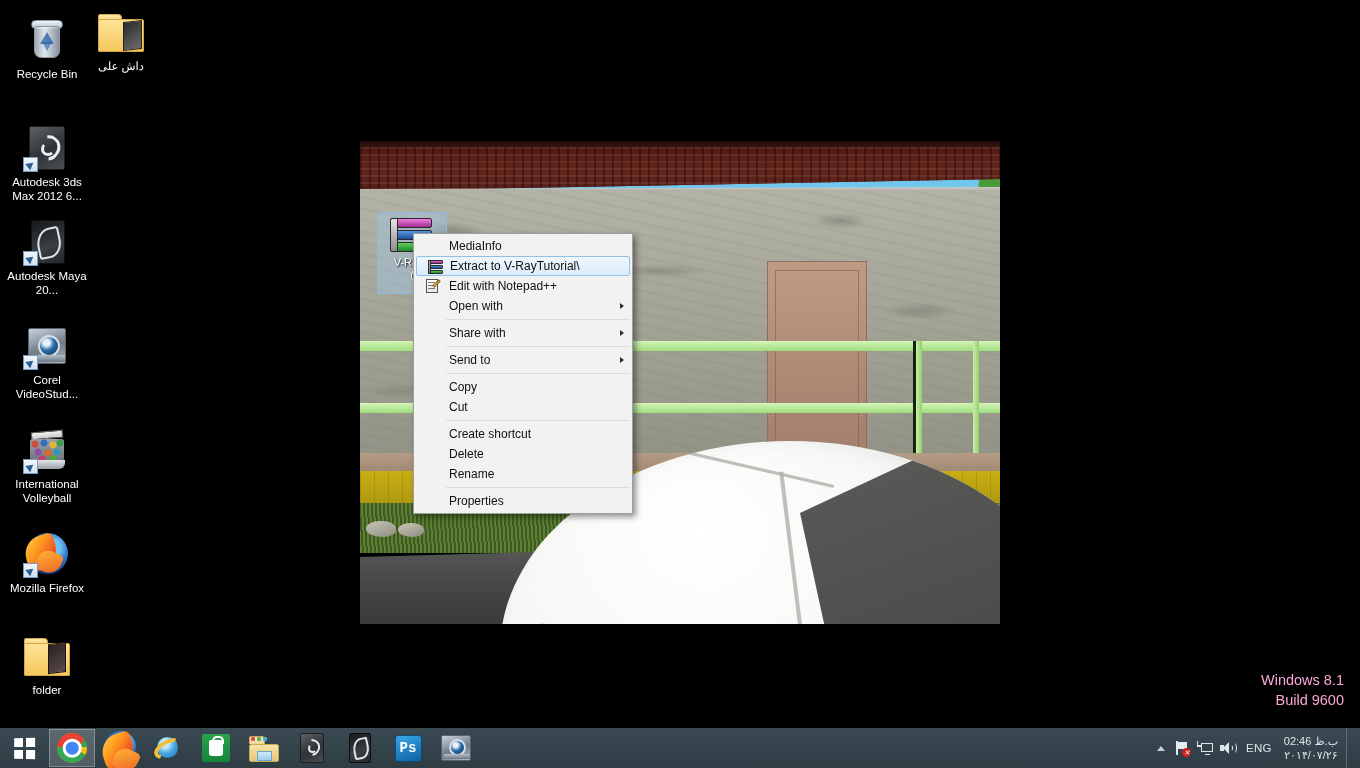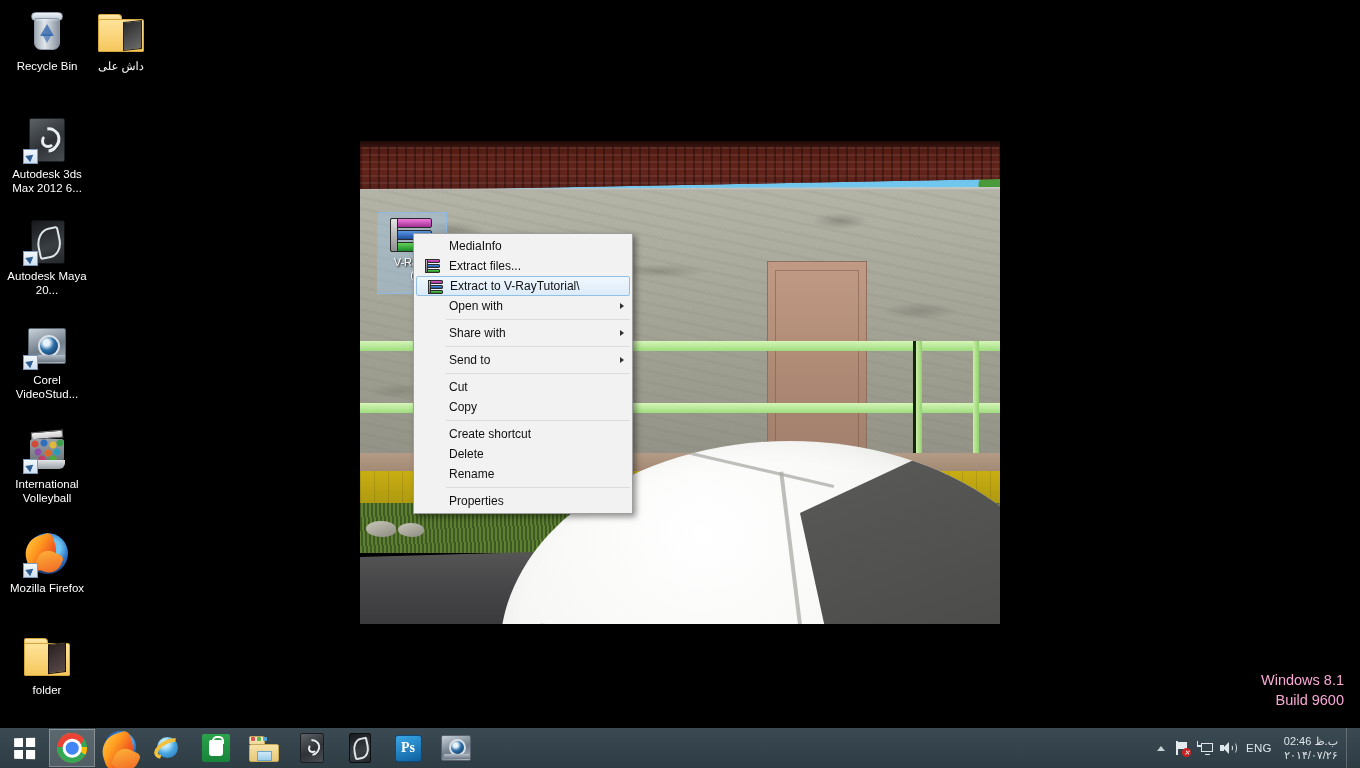--- a/index.html
+++ b/index.html
@@ -566,21 +566,21 @@
   .ic-exp .dot1{position:absolute;left:2px;top:1px;width:4px;height:4px;background:#e05050;border-radius:1px;}
   .ic-exp .dot2{position:absolute;left:8px;top:1px;width:4px;height:4px;background:#5ab84f;border-radius:1px;}
   .ic-exp .dot3{position:absolute;left:14px;top:1px;width:4px;height:4px;background:#4aa8e0;border-radius:1px;}
   
   .ic-ps {
     width:27px; height:27px; margin:2px;
     background: linear-gradient(160deg,#3aa8e8,#0f5f9e);
     border:1px solid #0b4a7c; border-radius:3px;
     color:#ffffff; font-size:14px; font-weight:bold;
     display:flex; align-items:center; justify-content:center;
-    font-family:Liberation Serif, serif;
+    font-family:Liberation Mono, monospace;
   }
   
   #tray {
     margin-left:auto;
     display:flex; align-items:center;
     height:40px; padding-right:6px;
     color:#dfe6ea; font-size:11.5px;
   }
   .tray-ic { width:22px; height:30px; display:flex; align-items:center; justify-content:center; cursor:pointer; }
   .tray-caret {
@@ -661,21 +661,21 @@
     <div class="wp-layer wp-ball">
       <div class="panel-dark" style="left:300px; top:16px; width:330px; height:300px;
            clip-path: polygon(0 56px, 120px 0, 330px 120px, 300px 300px, 40px 240px);"></div>
 
       <div class="panel-seam" style="left:40px; top:192px; width:270px; height:3px; transform:rotate(4deg);"></div>
       <div class="panel-seam" style="left:292px; top:30px; width:4px; height:210px; transform:rotate(-7deg);"></div>
       <div class="panel-seam" style="left:18px; top:8px; width:320px; height:3px; transform:rotate(13deg);"></div>
     </div>
   </div>
 
-  <div class="desk-icon" style="left:4px; top:8px;text-align:center;">
+  <div class="desk-icon" style="left:4px; top:16px;text-align:center;">
     <div class="glyph">
       <div class="icn-bin">
           <div class="lid"></div>
           <div class="body"></div>
           <div class="tri"></div>
           <div class="tri2"></div>
         </div>
     </div>
     <div class="label">Recycle Bin</div>
   </div>
@@ -684,21 +684,21 @@
     <div class="glyph">
       <div class="icn-folder">
           <div class="tab"></div>
           <div class="back"></div>
           <div class="inner"></div>
         </div>
     </div>
     <div class="label" style="direction:rtl;">داش على</div>
   </div>
 
-  <div class="desk-icon" style="left:4px; top:116px;">
+  <div class="desk-icon" style="left:4px; top:124px;">
     <div class="glyph">
       <div class="icn-max">
           <div class="s"></div>
           <div class="s2"></div>
         </div>
       <div class="shortcut-arrow"></div>
     </div>
     <div class="label">Autodesk 3ds Max 2012 6...</div>
   </div>
 
@@ -770,65 +770,66 @@
   </div>
 
   <div id="ctx-menu">
     <div class="ctx-col"></div>
 
 
     <div class="ctx-item">
       <span>MediaInfo</span>
     </div>
 
-    <div class="ctx-item">
-      <span class="ctx-icon ic-rar">
-        <i class="b b1"></i>
-          <i class="b b2"></i>
-          <i class="b b3"></i>
-          <i class="spine"></i>
-      </span>
-      <span>Extract files...</span>
-    </div>
 
 
     <div class="ctx-item sel">
       <span class="ctx-icon ic-rar">
         <i class="b b1"></i>
           <i class="b b2"></i>
           <i class="b b3"></i>
           <i class="spine"></i>
       </span>
       <span>Extract to V-RayTutorial\</span>
     </div>
 
+    <div class="ctx-item">
+      <span class="ctx-icon ic-npp">
+        <i class="page"></i>
+        <i class="line" style="top:4px"></i>
+          <i class="line" style="top:7px"></i>
+          <i class="line" style="top:10px"></i>
+        <i class="pen"></i>
+      </span>
+      <span>Edit with Notepad++</span>
+    </div>
 
     <div class="ctx-item">
       <span>Open with</span>
       <span class="ctx-arrow"></span>
     </div>
     <div class="ctx-sep"></div>
 
     <div class="ctx-item">
       <span>Share with</span>
       <span class="ctx-arrow"></span>
     </div>
     <div class="ctx-sep"></div>
 
     <div class="ctx-item">
       <span>Send to</span>
       <span class="ctx-arrow"></span>
     </div>
     <div class="ctx-sep"></div>
 
     <div class="ctx-item">
+      <span>Copy</span>
+    </div>
+    <div class="ctx-item">
       <span>Cut</span>
-    </div>
-    <div class="ctx-item">
-      <span>Copy</span>
     </div>
     <div class="ctx-sep"></div>
 
     <div class="ctx-item">
       <span>Create shortcut</span>
     </div>
     <div class="ctx-item">
       <span>Delete</span>
     </div>
     <div class="ctx-item">

